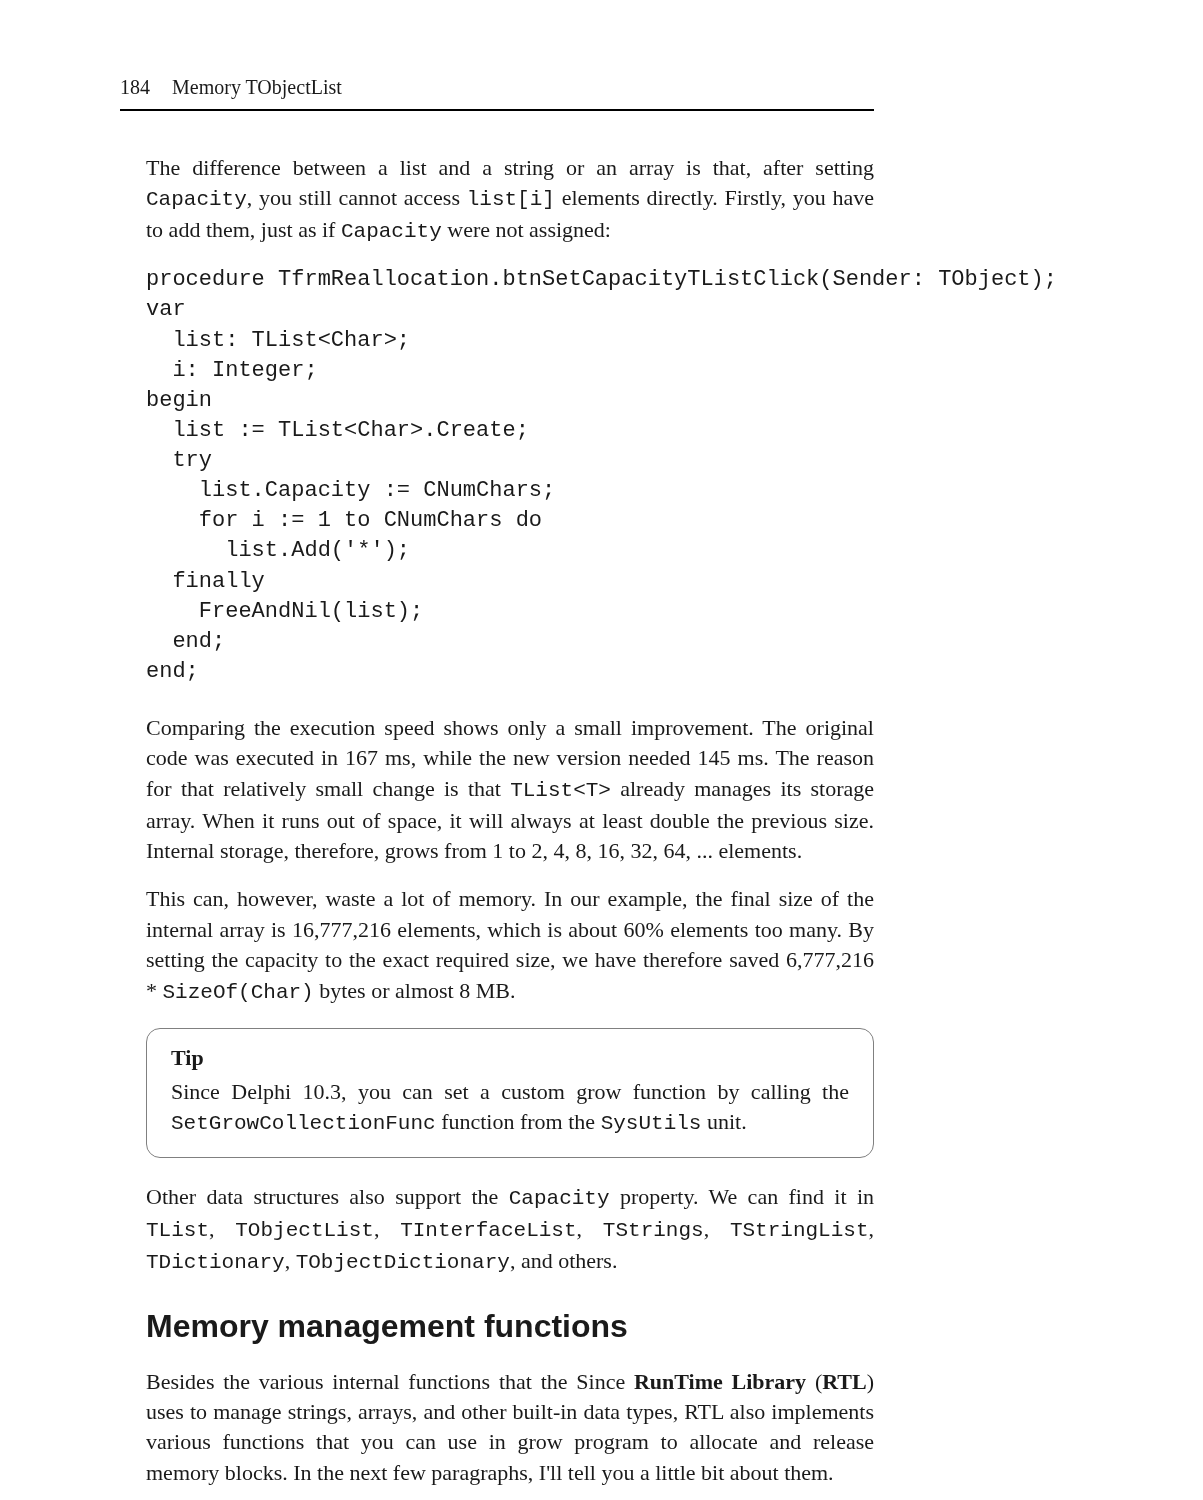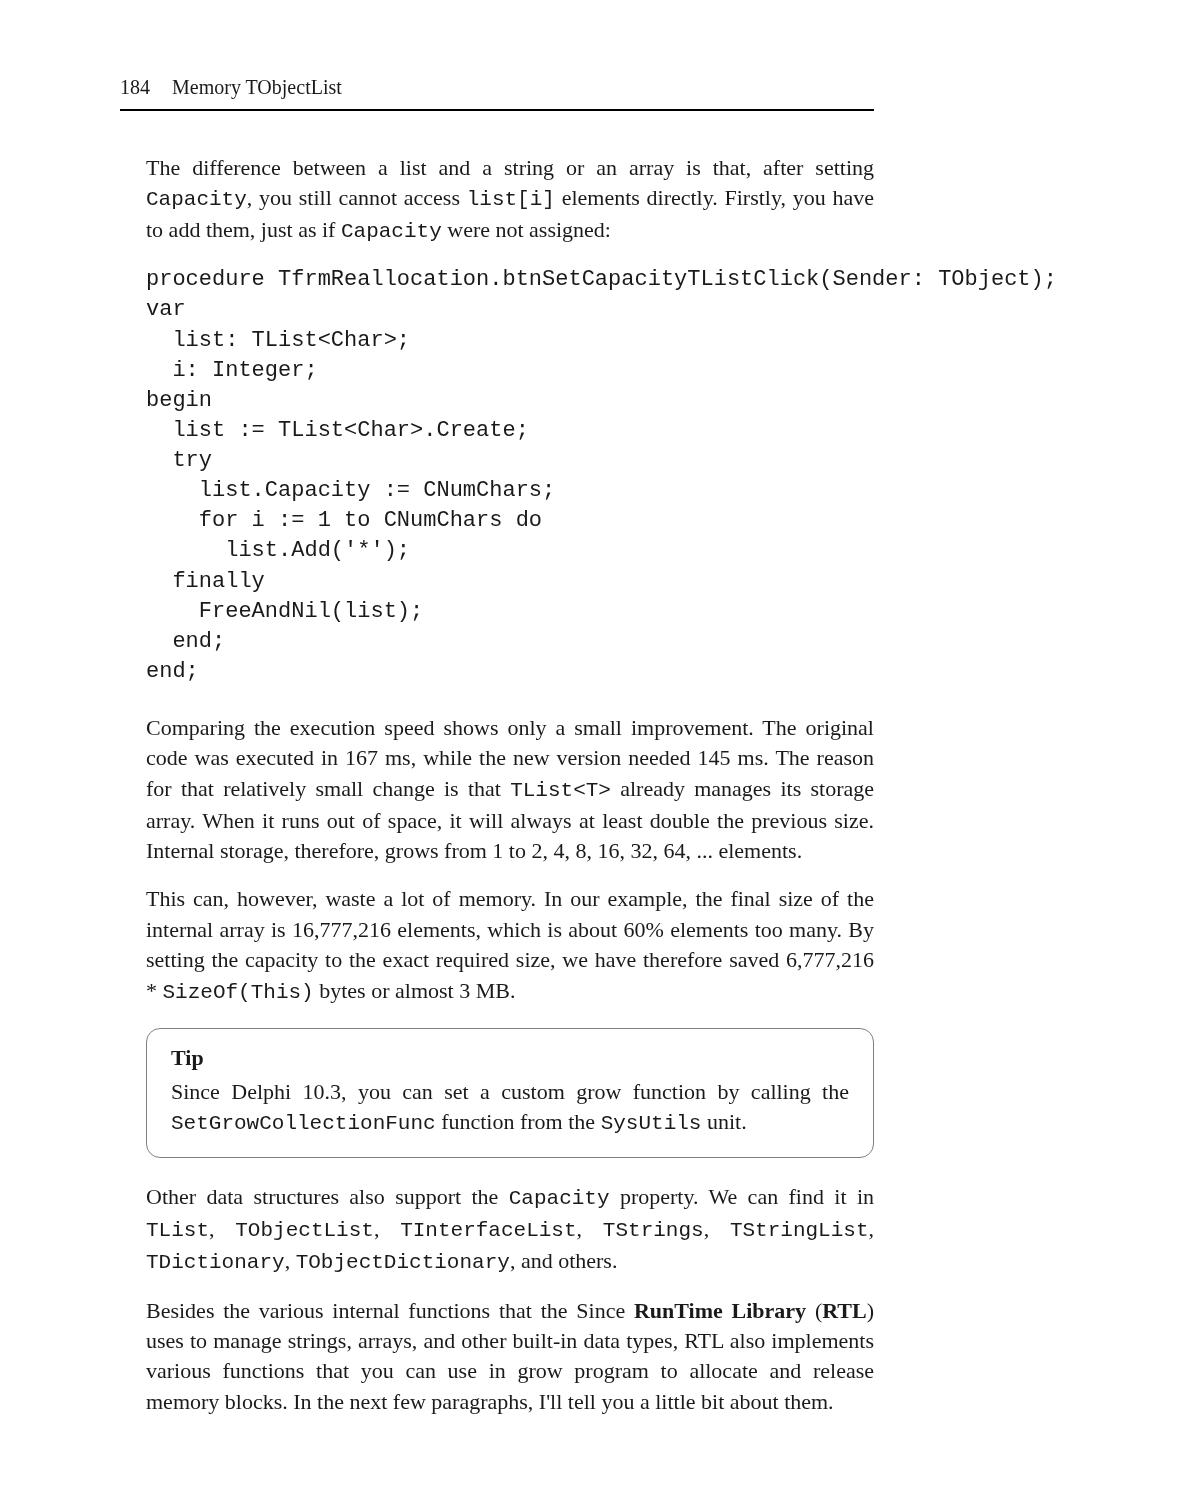--- a/index.html
+++ b/index.html
@@ -111,33 +111,34 @@
   finally
     FreeAndNil(list);
   end;
 end;</pre>
 
     <p class="body">
       <span>Comparing the execution speed shows only a small improvement. The original code was executed in 167 ms, while the new version needed 145 ms. The reason for that relatively small change is that </span><span class="mono">TList&lt;T&gt;</span><span> already manages its storage array. When it runs out of space, it will always at least double the previous size. Internal storage, therefore, grows from 1 to 2, 4, 8, 16, 32, 64, ... elements.</span>
     </p>
 
     <p class="body">
-      <span>This can, however, waste a lot of memory. In our example, the final size of the internal array is 16,777,216 elements, which is about 60% elements too many. By setting the capacity to the exact required size, we have therefore saved 6,777,216 * </span><span class="mono">SizeOf(This)</span><span> bytes or almost 3 MB.</span>
+      <span>This can, however, waste a lot of memory. In our example, the final size of the internal array is 16,777,216 elements, which is about 60% elements too many. By setting the capacity to the exact required size, we have therefore saved 6,777,216 * </span><span class="mono">SizeOf(Char)</span><span> bytes or almost 8 MB.</span>
     </p>
 
     <div class="tip-box">
       <p class="tip-label">Tip</p>
       <p class="body">
         <span>Since Delphi 10.3, you can set a custom grow function by calling the </span><span class="mono">SetGrowCollectionFunc</span><span> function from the </span><span class="mono">SysUtils</span><span> unit.</span>
       </p>
     </div>
 
     <p class="body">
       <span>Other data structures also support the </span><span class="mono">Capacity</span><span> property. We can find it in </span><span class="mono">TList</span><span>, </span><span class="mono">TObjectList</span><span>, </span><span class="mono">TInterfaceList</span><span>, </span><span class="mono">TStrings</span><span>, </span><span class="mono">TStringList</span><span>, </span><span class="mono">TDictionary</span><span>, </span><span class="mono">TObjectDictionary</span><span>, and others.</span>
     </p>
 
+    <h2 class="section">Memory management functions</h2>
 
     <p class="body">
       <span>Besides the various internal functions that the Since </span><strong>RunTime Library</strong><span> (</span><strong>RTL</strong><span>) uses to manage strings, arrays, and other built-in data types, RTL also implements various functions that you can use in grow program to allocate and release memory blocks. In the next few paragraphs, I'll tell you a little bit about them.</span>
     </p>
 
   </div>
 </div>
 
 </body></html>

